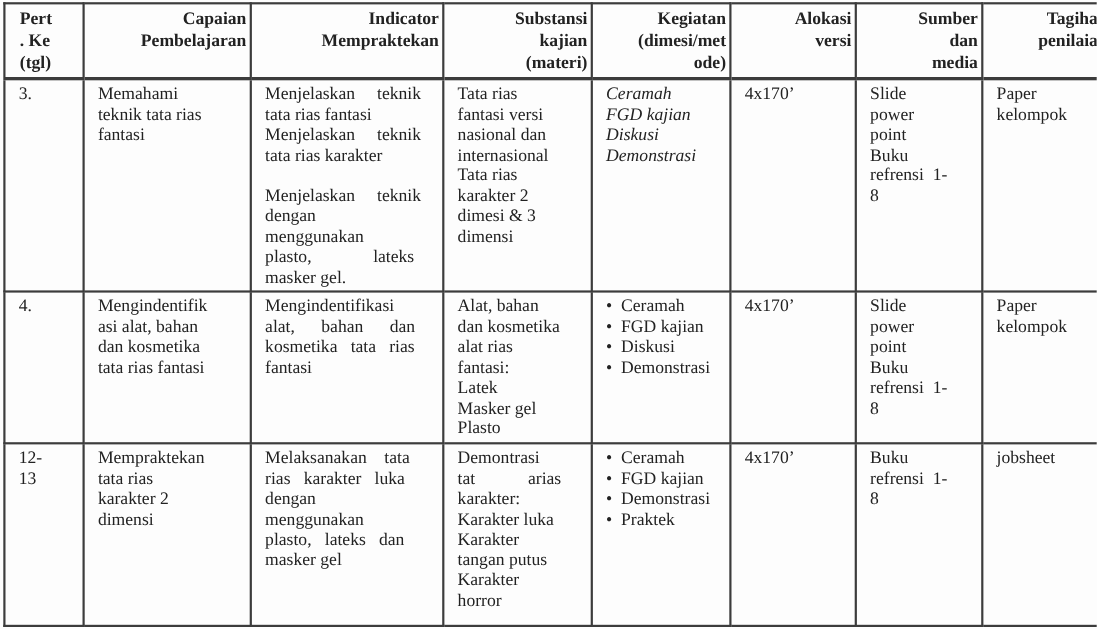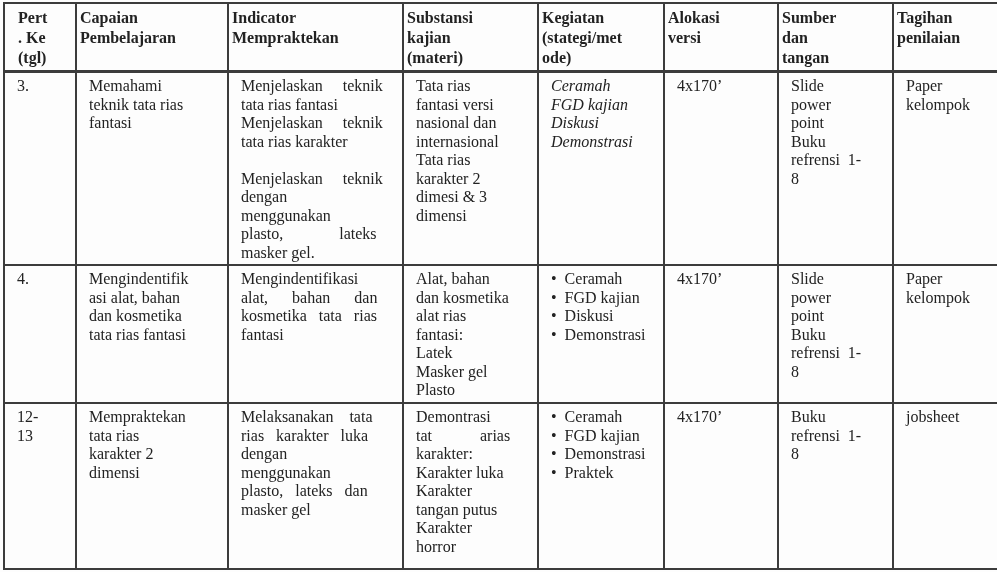--- a/index.html
+++ b/index.html
@@ -27,21 +27,21 @@
     border: 2px solid #3c3c3c;
     vertical-align: top;
     white-space: pre-wrap;
     overflow: hidden;
     box-sizing: border-box;
   }
   table.rps th {
     font-size: 16px;
     font-weight: bold;
     line-height: 20px;
-    text-align: left;
+    text-align: right;
     padding: 4px 3px 2px 3px;
     border-bottom-width: 3px;
   }
   table.rps th.h-pert {
     text-align: left;
     padding-left: 13px;
   }
   table.rps td {
     font-size: 16px;
     line-height: 18.5px;
@@ -82,27 +82,27 @@
 . Ke
 (tgl)</th>
         <th>Capaian
 Pembelajaran</th>
         <th>Indicator
 Mempraktekan</th>
         <th>Substansi
 kajian
 (materi)</th>
         <th>Kegiatan
-(stategi/met
+(dimesi/met
 ode)</th>
         <th>Alokasi
 versi</th>
         <th>Sumber
 dan
-tangan</th>
+media</th>
         <th>Tagihan
 penilaian</th>
       </tr>
     </thead>
     <tbody>
       <tr class="r0">
         <td class="c-pert">3.</td>
         <td class="c-capaian">Memahami
 teknik tata rias
 fantasi</td>

